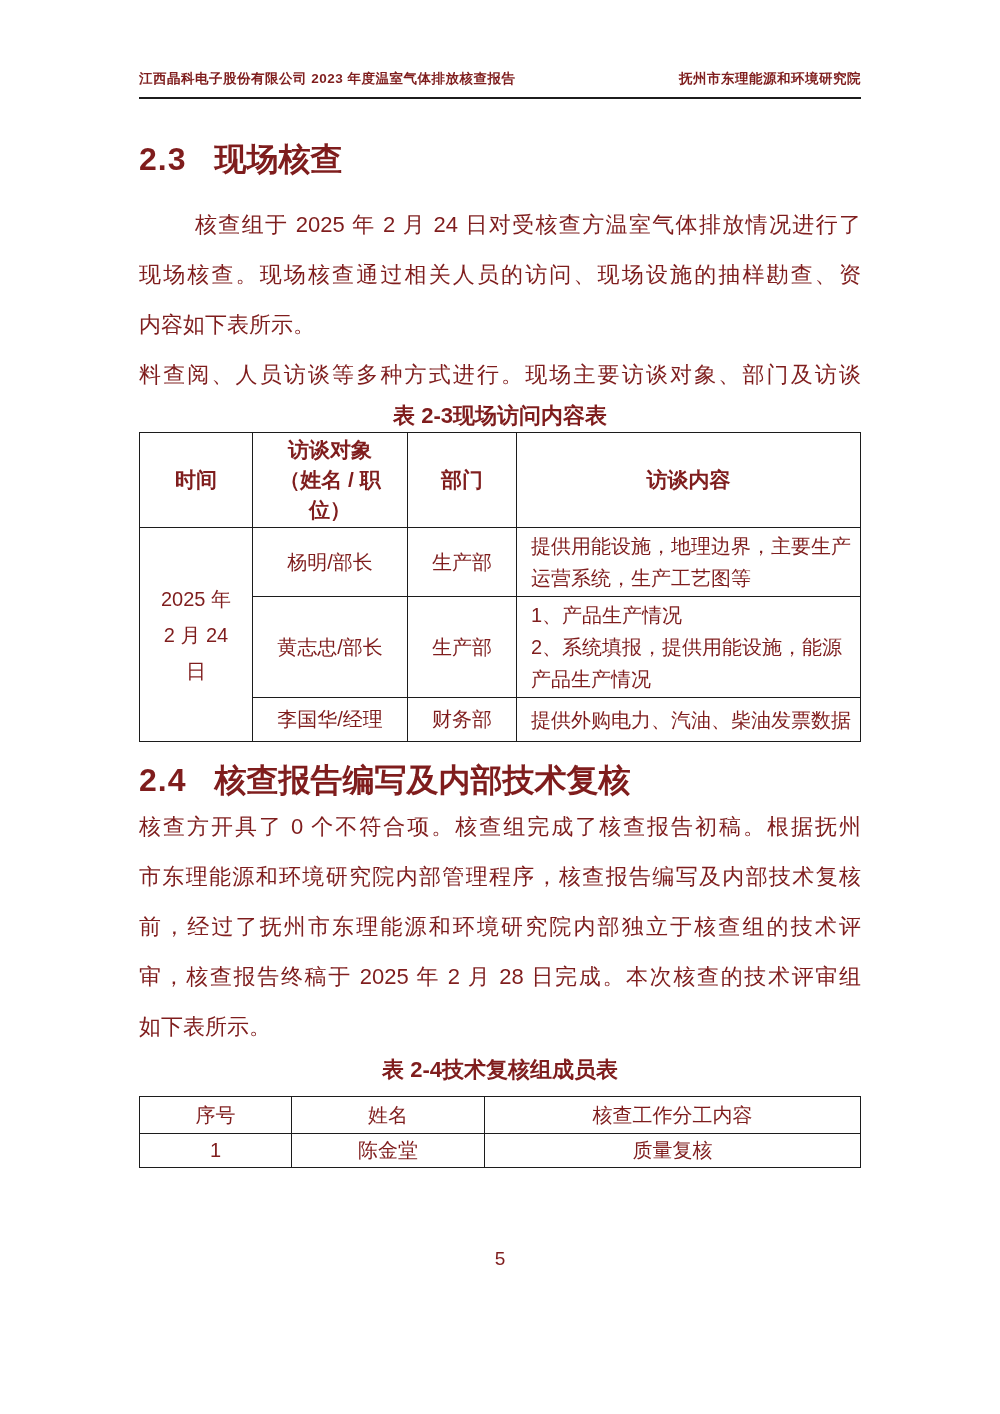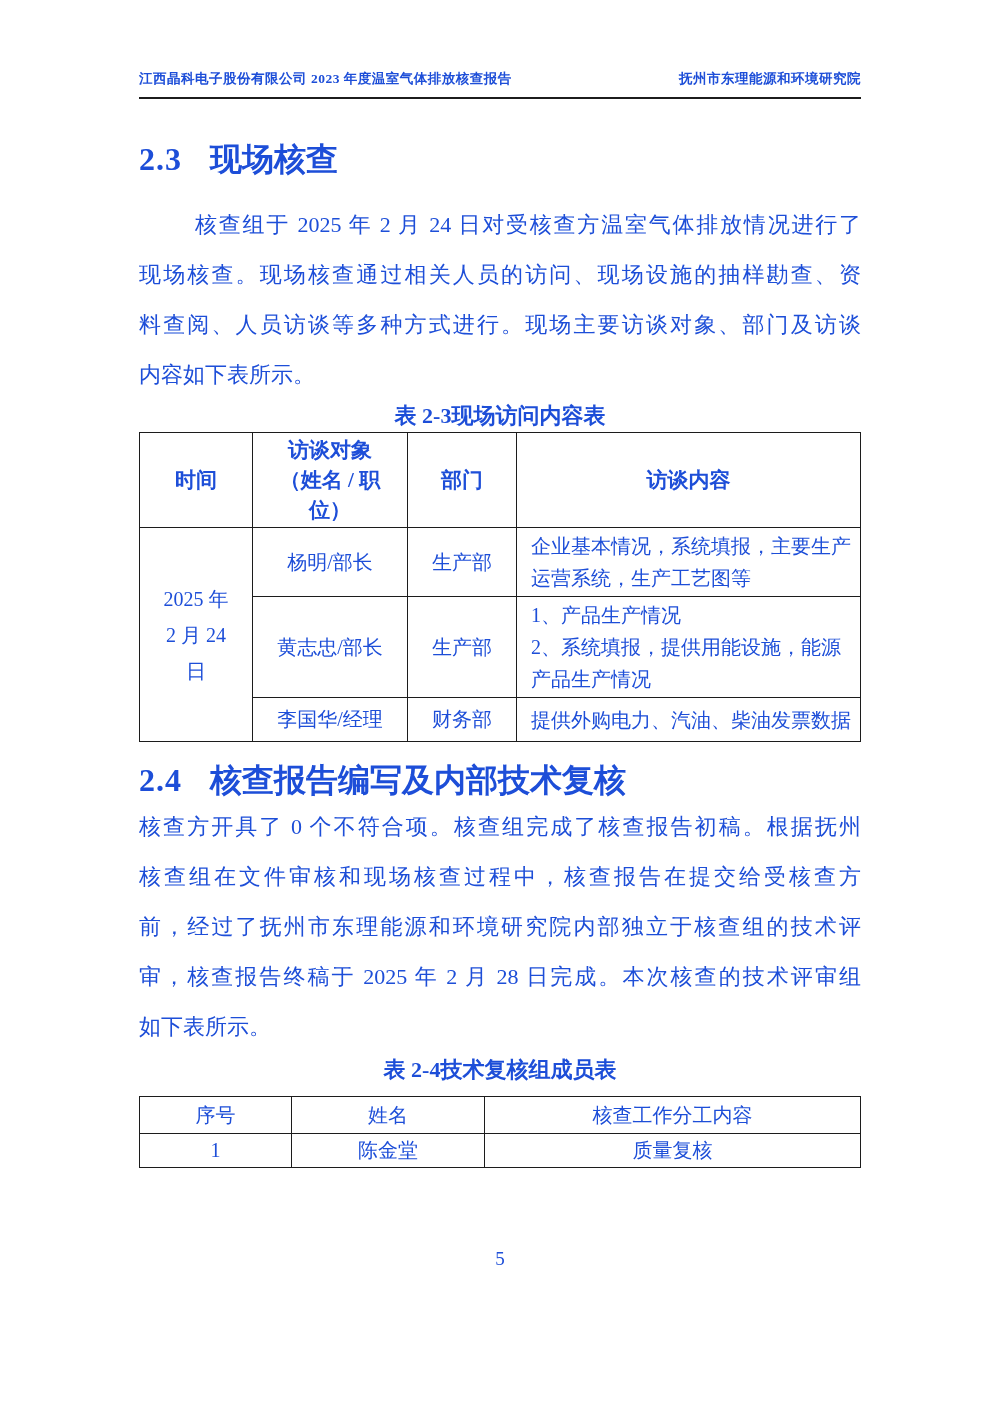--- a/index.html
+++ b/index.html
@@ -3,22 +3,22 @@
 <meta charset="utf-8">
 <style>
   * { margin: 0; padding: 0; box-sizing: border-box; }
   html, body { background: #ffffff; }
   .page {
     position: relative;
     width: 1000px;
     height: 1414px;
     margin: 0 auto;
     background: #ffffff;
-    color: #1d4ed8;
-    font-family: Liberation Serif, serif;
+    color: #7f1d1d;
+    font-family: Liberation Sans, sans-serif;
     overflow: hidden;
   }
   .content {
     width: 722px;
     margin: 0 auto;
   }
   
   .doc-header {
     display: flex;
     justify-content: space-between;
@@ -117,22 +117,22 @@
       <span>抚州市东理能源和环境研究院</span>
     </div>
 
     <div class="sec-heading">
       <span class="sec-num">2.3</span><span>现场核查</span>
     </div>
 
     <div class="para">
       <div class="pline just indent">核查组于 2025 年 2 月 24 日对受核查方温室气体排放情况进行了</div>
       <div class="pline just">现场核查。现场核查通过相关人员的访问、现场设施的抽样勘查、资</div>
+      <div class="pline">内容如下表所示。</div>
       <div class="pline just">料查阅、人员访谈等多种方式进行。现场主要访谈对象、部门及访谈</div>
-      <div class="pline">内容如下表所示。</div>
     </div>
 
     <div class="tcaption">
       <span class="tnum">表 2-3</span><span>现场访问内容表</span>
     </div>
 
     <table class="t23">
       <colgroup>
         <col style="width:113px">
           <col style="width:155px">
@@ -150,21 +150,21 @@
         <th>访谈内容</th>
       </tr>
       <tr class="r1">
         <td rowspan="3">
           <div class="time-line">2025 年</div>
           <div class="time-line">2 月 24 日</div>
         </td>
         <td>杨明/部长</td>
         <td>生产部</td>
         <td class="cell-content">
-          <div class="cell-line">企业基本情况，系统填报，主要生产</div>
+          <div class="cell-line">提供用能设施，地理边界，主要生产</div>
           <div class="cell-line">运营系统，生产工艺图等</div>
         </td>
       </tr>
       <tr class="r2">
         <td>黄志忠/部长</td>
         <td>生产部</td>
         <td class="cell-content">
           <div class="cell-line">1、产品生产情况</div>
           <div class="cell-line">2、系统填报，提供用能设施，能源</div>
           <div class="cell-line">产品生产情况</div>
@@ -179,21 +179,21 @@
       </tr>
     </tbody>
       </table>
 
     <div class="sec-heading h24">
       <span class="sec-num">2.4</span><span>核查报告编写及内部技术复核</span>
     </div>
 
     <div class="para p24">
       <div class="pline just">核查方开具了 0 个不符合项。核查组完成了核查报告初稿。根据抚州</div>
-      <div class="pline just">核查组在文件审核和现场核查过程中，核查报告在提交给受核查方</div>
+      <div class="pline just">市东理能源和环境研究院内部管理程序，核查报告编写及内部技术复核</div>
       <div class="pline just">前，经过了抚州市东理能源和环境研究院内部独立于核查组的技术评</div>
       <div class="pline just">审，核查报告终稿于 2025 年 2 月 28 日完成。本次核查的技术评审组</div>
       <div class="pline">如下表所示。</div>
     </div>
 
     <div class="tcaption c24">
       <span class="tnum">表 2-4</span><span>技术复核组成员表</span>
     </div>
 
     <table class="t24">

